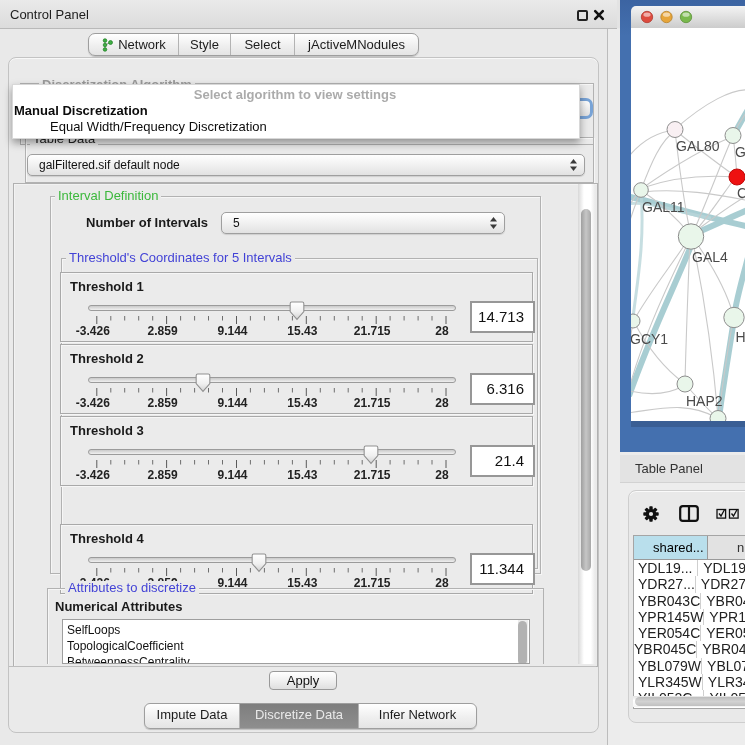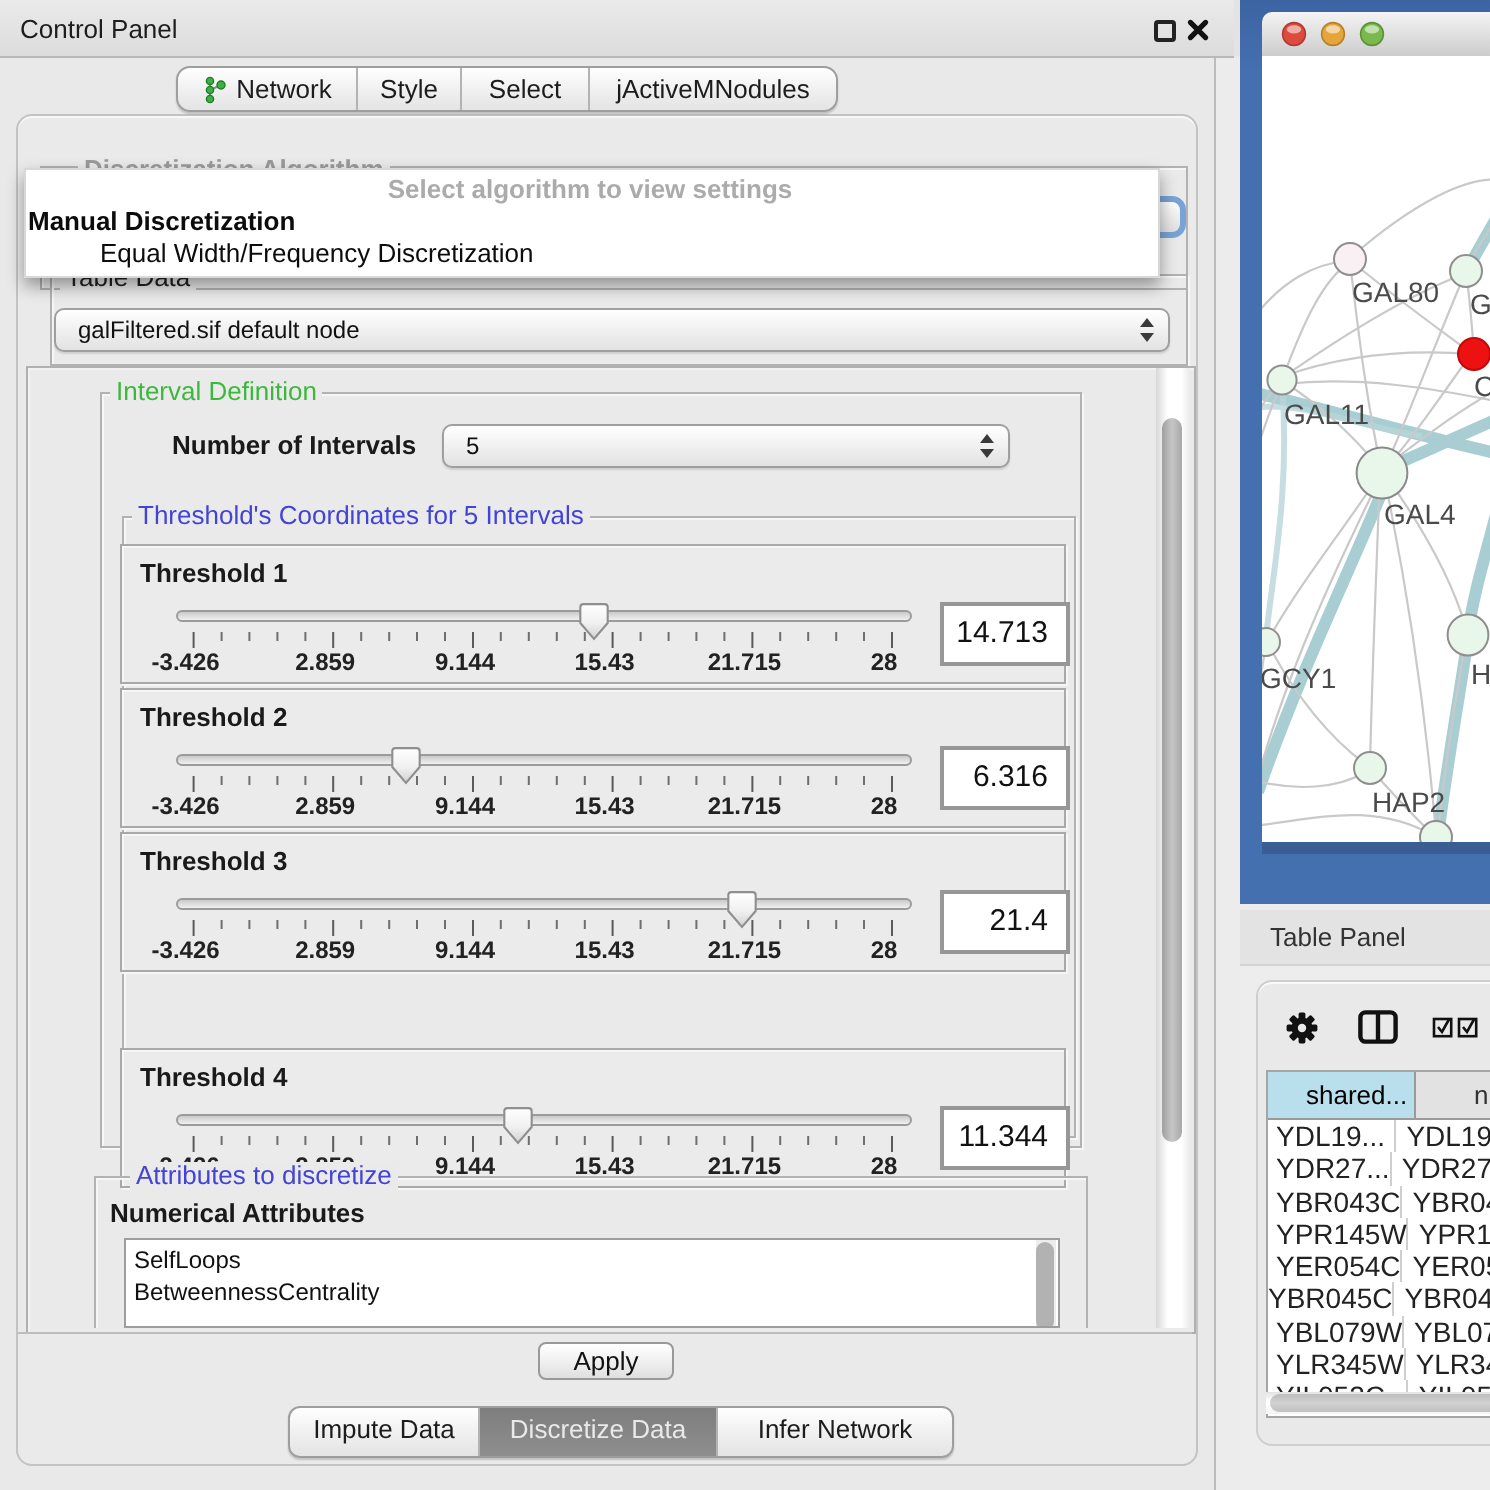--- a/index.html
+++ b/index.html
@@ -170,20 +170,21 @@
 <div class="vbox">11.344</div>
 </div>
 
 <div class="abs" style="left:33px;top:404px;width:495px;height:120px;border:1px solid #b2b2b2;box-shadow:inset 1px 1px 0 #f6f6f6;">
   <div class="gtitle" style="left:17px;color:#4343d6;">Attributes to discretize</div>
 </div>
 <div class="abs" style="left:41px;top:415px;font-size:13px;font-weight:bold;color:#1a1a1a;">Numerical Attributes</div>
 <div class="abs" style="left:48px;top:435px;width:466px;height:43px;background:#fff;border:1px solid #9e9e9e;overflow:hidden;">
   <div style="padding-top:3px;">
     <div class="listitem">SelfLoops</div>
+    <div class="listitem">TopologicalCoefficient</div>
     <div class="listitem">BetweennessCentrality</div>
   </div>
   <div style="position:absolute;right:1px;top:0;width:10px;height:43px;background:#ededed;"></div>
   <div style="position:absolute;right:2px;top:1px;width:9px;height:44px;background:#b2b2b2;border-radius:5px;"></div>
 </div>
 
 </div>
 
 <div class="abs" style="left:578px;top:184px;width:17px;height:480px;background:linear-gradient(90deg,#d8d8d8,#ffffff 35%,#ffffff 75%,#eaeaea);"></div>
 <div class="abs" style="left:581px;top:209px;width:10px;height:362px;background:linear-gradient(90deg,#9f9f9f,#c6c6c6 50%,#a8a8a8);border-radius:5px;"></div>

